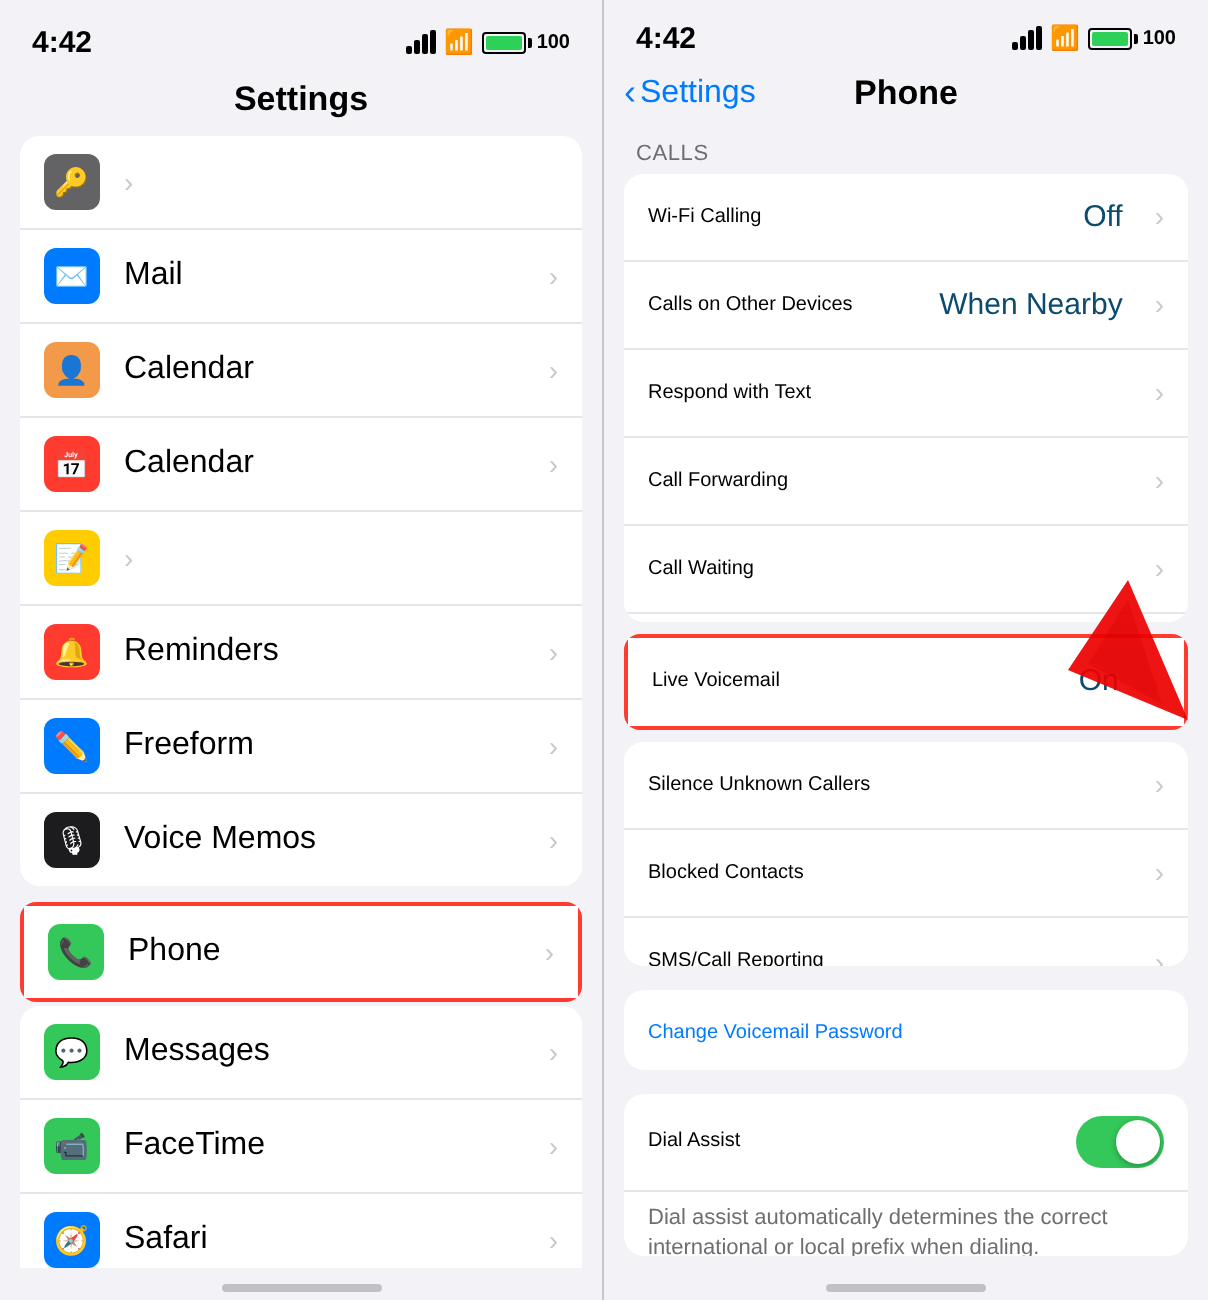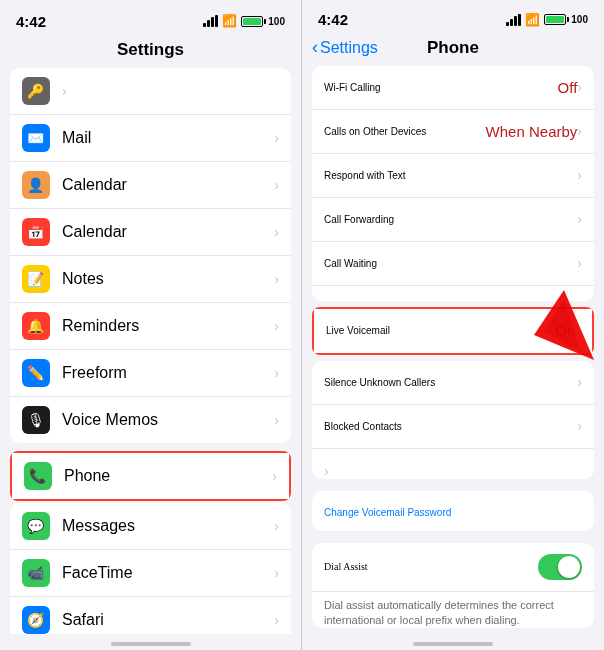--- a/index.html
+++ b/index.html
@@ -220,22 +220,22 @@
     .right-list-item:last-child {
       border-bottom: none;
     }
     .item-text {
       flex: 1;
       font-size: 10px;
       color: #000;
     }
     .item-value {
       font-size: 15px;
-      color: #b91c1c;
-      margin-right: 0;
+      color: #0c4a6e;
+      margin-right: 16px;
     }
 
     
     .live-voicemail-item {
       border: 2px solid #ff3b30;
       border-radius: 8px;
       margin: 0 10px 2px;
     }
     .live-voicemail-item .right-list-item {
       border-bottom: none;
@@ -259,21 +259,20 @@
       background: #fff;
       border-radius: 10px;
       margin: 6px 10px;
       overflow: hidden;
     }
     .dial-assist-row {
       display: flex;
       align-items: center;
       padding: 11px 12px;
       border-bottom: 0.5px solid #e5e5ea;
-      font-family: Liberation Serif, serif;
     }
     .dial-assist-desc {
       padding: 6px 12px 10px;
       font-size: 11px;
       color: #6d6d72;
       line-height: 1.4;
     }
     .toggle {
       width: 44px;
       height: 26px;
@@ -370,21 +369,20 @@
       </div>
 
       <div class="list-item">
         <div class="app-icon" style="background:#ff3b30;">📅</div>
         <span class="item-label">Calendar</span>
         <span class="chevron">›</span>
       </div>
 
       <div class="list-item">
         <div class="app-icon" style="background:#ffcc00;">📝</div>
-        <span class="item-label">Notes</span>
         <span class="chevron">›</span>
       </div>
 
       <div class="list-item">
         <div class="app-icon" style="background:#ff3b30;">🔔</div>
         <span class="item-label">Reminders</span>
         <span class="chevron">›</span>
       </div>
 
       <div class="list-item">
@@ -460,20 +458,21 @@
     </div>
 
     <div class="right-header">
       <div class="back-btn">
         <span class="back-chevron">‹</span>
         <span>Settings</span>
       </div>
       <span class="right-header-title">Phone</span>
     </div>
 
+    <div class="section-header">CALLS</div>
 
     <div class="right-list-group">
       <div class="right-list-item">
         <span class="item-text">Wi-Fi Calling</span>
         <span class="item-value">Off</span>
         <span class="chevron">›</span>
       </div>
       <div class="right-list-item">
         <span class="item-text">Calls on Other Devices</span>
         <span class="item-value">When Nearby</span>
@@ -508,20 +507,21 @@
     <div class="right-list-group" style="margin-top:4px;">
       <div class="right-list-item">
         <span class="item-text">Silence Unknown Callers</span>
         <span class="chevron">›</span>
       </div>
       <div class="right-list-item">
         <span class="item-text">Blocked Contacts</span>
         <span class="chevron">›</span>
       </div>
       <div class="right-list-item">
+        <span class="item-text">SMS/Call Reporting</span>
         <span class="chevron">›</span>
       </div>
     </div>
 
     <div class="voicemail-section">
       <span class="voicemail-link">Change Voicemail Password</span>
     </div>
 
     <div class="dial-assist-section">
       <div class="dial-assist-row">

